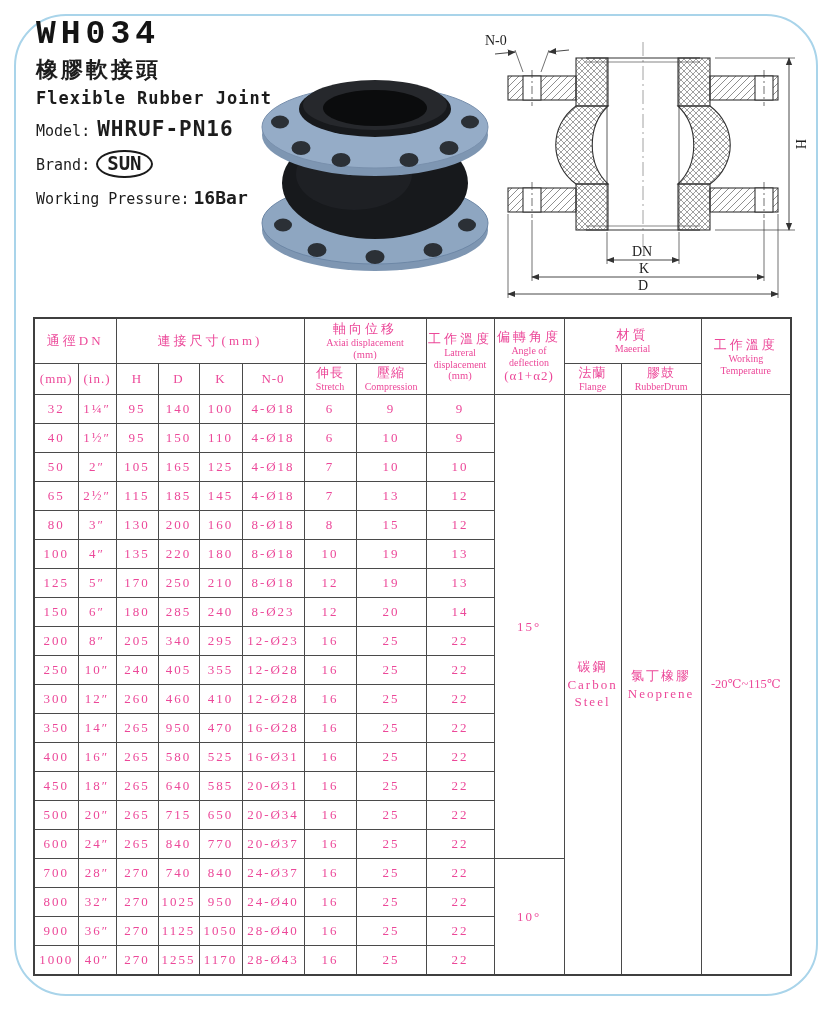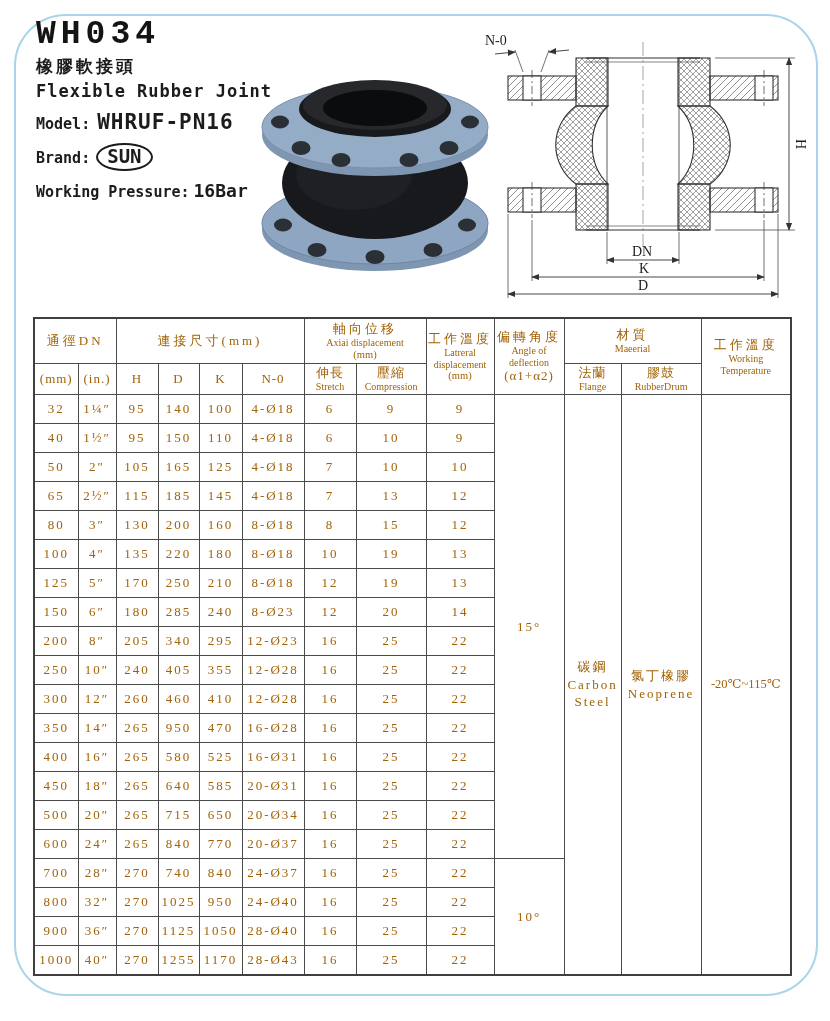--- a/index.html
+++ b/index.html
@@ -8,41 +8,41 @@
     font-family:"Liberation Sans","DejaVu Sans",sans-serif;color:#1c1c1c;
   }
   .page-border{
     position:absolute;left:14px;top:14px;width:800px;height:978px;
     border:2px solid #a9d4ea;border-radius:52px;pointer-events:none;
   }
   
   .titleblock{position:absolute;left:36px;top:18px;width:230px;}
   .t-code{font-family:Liberation Mono, monospace;font-weight:bold;
     font-size:33px;letter-spacing:5px;line-height:1.05;color:#141414;}
-  .t-zh{font-size:17px;font-weight:bold;letter-spacing:3px;margin-top:2px;}
+  .t-zh{font-size:22px;font-weight:bold;letter-spacing:3px;margin-top:2px;}
   .t-en{font-family:"DejaVu Sans Mono","Liberation Mono",monospace;font-size:17px;
     font-weight:bold;letter-spacing:1px;margin-top:3px;white-space:nowrap;}
   .t-line{margin-top:9px;white-space:nowrap;display:flex;align-items:baseline;}
-  .t-label{font-family:"DejaVu Sans Mono","Liberation Mono",monospace;font-size:15px;font-weight:bold;}
+  .t-label{font-family:"DejaVu Sans Mono","Liberation Mono",monospace;font-size:15px;font-weight:normal;}
   .t-value{font-family:"DejaVu Sans Mono","Liberation Mono",monospace;font-size:21px;
     font-weight:bold;margin-left:7px;letter-spacing:1px;text-align:center;}
   .t-value.small{font-size:18px;margin-left:4px;letter-spacing:0;}
   .brand-oval{display:inline-block;border:2px solid #1b1b1b;border-radius:50%;
     padding:0px 9px 2px 9px;font-size:19px;font-weight:bold;margin-left:6px;
     font-family:"DejaVu Sans Mono","Liberation Mono",monospace;text-align:right;}
   
   .photo{position:absolute;left:256px;top:56px;}
   .drawing{position:absolute;left:483px;top:14px;}
   
   .report{position:absolute;left:35px;top:287px;font-family:"Liberation Serif","DejaVu Serif",serif;
     font-size:18px;letter-spacing:1px;color:#181818;margin-top:39px;}
   
   table.spec{
     position:absolute;left:33px;top:317px;border-collapse:collapse;table-layout:fixed;
-    width:757px;font-family:"Liberation Serif","DejaVu Serif",serif;color:#a16207;
+    width:757px;font-family:"Liberation Serif","DejaVu Serif",serif;color:#ec4899;
   }
   table.spec th,table.spec td{
     border:1px solid #4a4a4a;text-align:center;vertical-align:middle;
     padding:0;font-weight:normal;background:#fff;
   }
   table.spec{border:2px solid #3f3f3f;}
   table.spec thead tr.r1 th{height:44px;}
   table.spec thead tr.r2 th{height:30px;}
   table.spec tbody td{height:28px;font-size:13px;letter-spacing:2px;}
   .h-zh{display:block;font-size:13px;letter-spacing:3px;line-height:1.25;}

